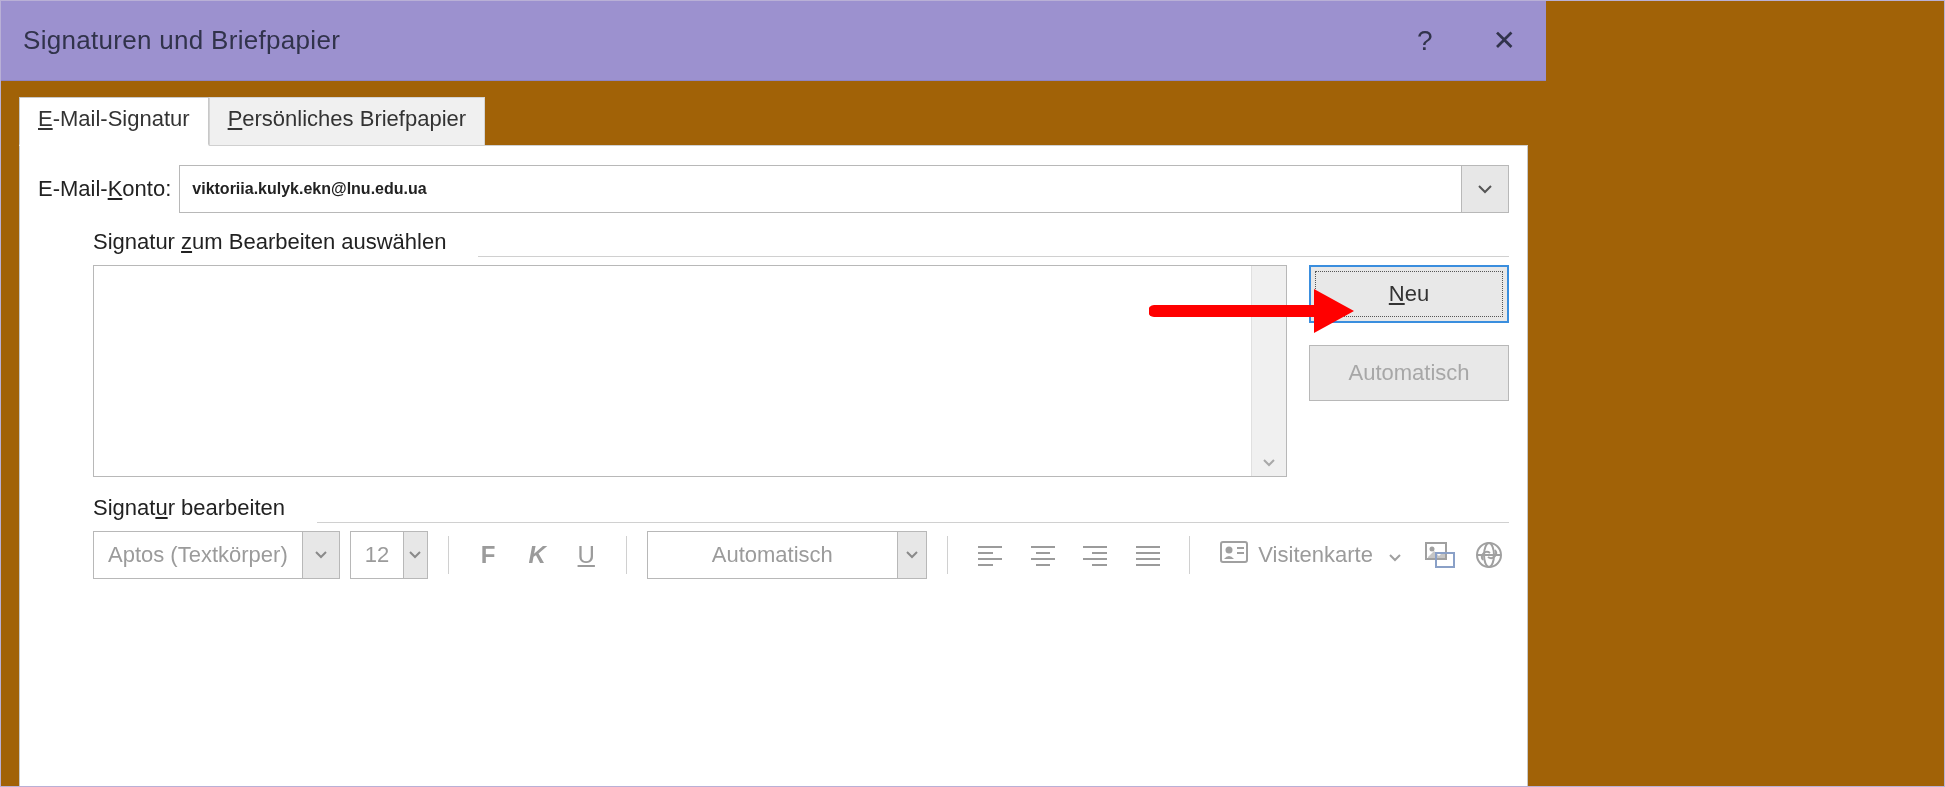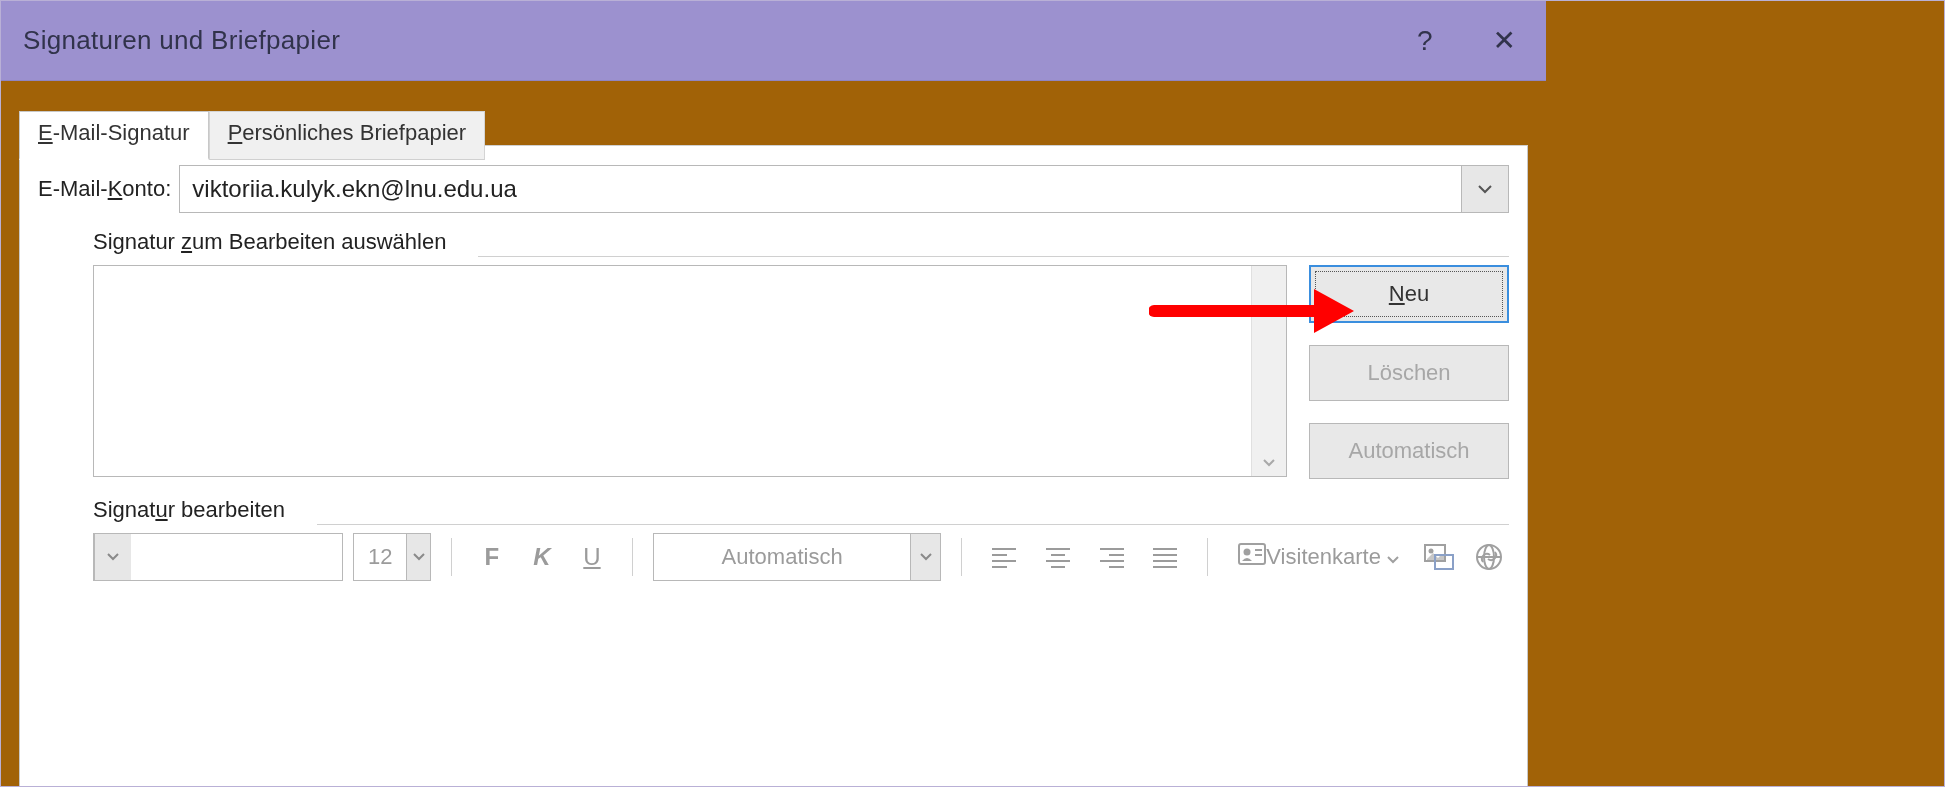--- a/index.html
+++ b/index.html
@@ -72,21 +72,21 @@
     top: 1px; 
   }
   .tab {
     padding: 8px 18px 12px 18px;
     font-size: 22px;
     background: #f0f0f0;
     border: 1px solid #d4d4d4;
     border-bottom: 1px solid #d0d0d0;
     margin-right: 0;
     position: relative;
-    top: 15px;
+    top: 1px;
     color: #333;
   }
   .tab.active {
     background: #ffffff;
     border: 1px solid #c8c8c8;
     border-bottom: 2px solid #fff;
     z-index: 2;
   }
 
   .panel {
@@ -114,23 +114,24 @@
     flex: 1;
     display: flex;
     align-items: stretch;
     border: 1px solid #b8b8b8;
     background: #fff;
     height: 46px;
   }
   .account-value {
     flex: 1;
     padding: 8px 12px;
-    font-size: 24px;
-    display: flex;
-    align-items: center;
+    font-size: 16px;
+    display: flex;
+    align-items: center;
+    font-weight: bold;
   }
   .account-drop {
     width: 46px;
     background: #e7e7e7;
     border-left: 1px solid #b8b8b8;
     display: flex;
     align-items: center;
     justify-content: center;
     font-size: 14px;
   }
@@ -287,21 +288,21 @@
     width: 42px;
     height: 42px;
     display: flex;
     align-items: center;
     justify-content: center;
     color: #9b9b9b;
   }
   .vcard-btn {
     display: flex;
     align-items: center;
-    gap: 0;
+    gap: 10px;
     padding: 0 10px;
     height: 46px;
     font-size: 22px;
     color: #9b9b9b;
   }
 
   .arrow-overlay {
     position: absolute;
     pointer-events: none;
     color: #ff0000;
@@ -360,37 +361,35 @@
                     <path d="M1 1 L6 6 L11 1" stroke="#a9a9a9" stroke-width="2" fill="none"></path>
                   </svg>
               </span>
             </div>
           </div>
           <div class="btn-stack">
             <div class="btn primary-focus">
               <span><span style="text-decoration: underline;">N</span>eu</span>
             </div>
             <div class="btn disabled">
-              <span>Löschen</span>
-            </div>
-            <div class="btn disabled">
               <span>Automatisch</span>
             </div>
           </div>
         </div>
       </div>
 
       <div class="editor-group">
         <div class="group-head">
           <span class="label">Signat<span style="text-decoration: underline;">u</span>r bearbeiten</span>
           <div class="rule"></div>
         </div>
 
         <div class="toolbar">
           <div class="combo disabled" style="width:260px;">
+            <span class="combo-text">Aptos (Textkörper)</span>
             <span class="combo-drop">
               <svg width="12" height="8" viewBox="0 0 12 8">
                   <path d="M1 1 L6 6 L11 1" stroke="#8a8a8a" stroke-width="2" fill="none"></path>
                 </svg>
             </span>
           </div>
           <div class="combo disabled" style="width:76px;">
             <span class="combo-text">12</span>
             <span class="combo-drop">
               <svg width="12" height="8" viewBox="0 0 12 8">

